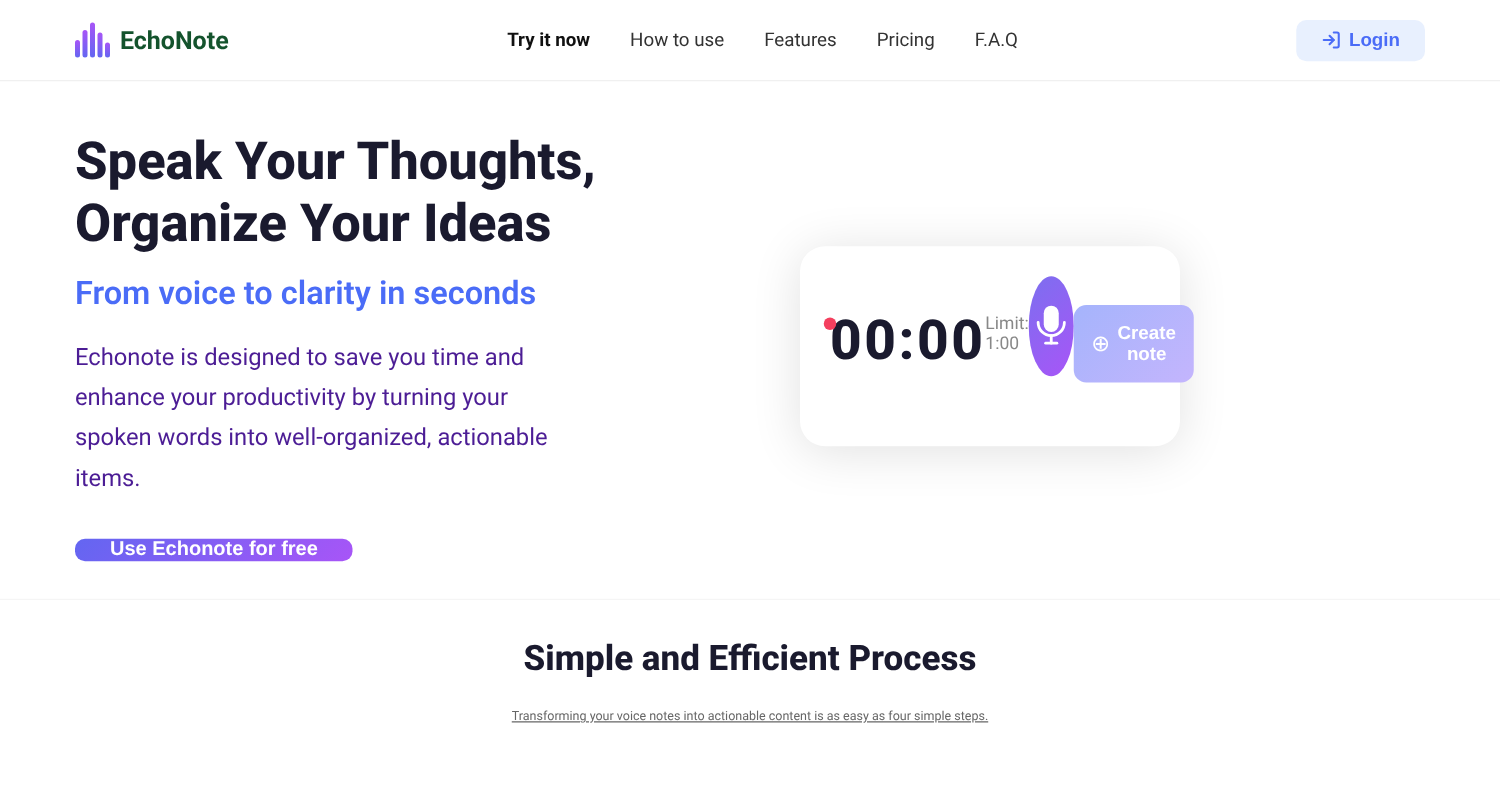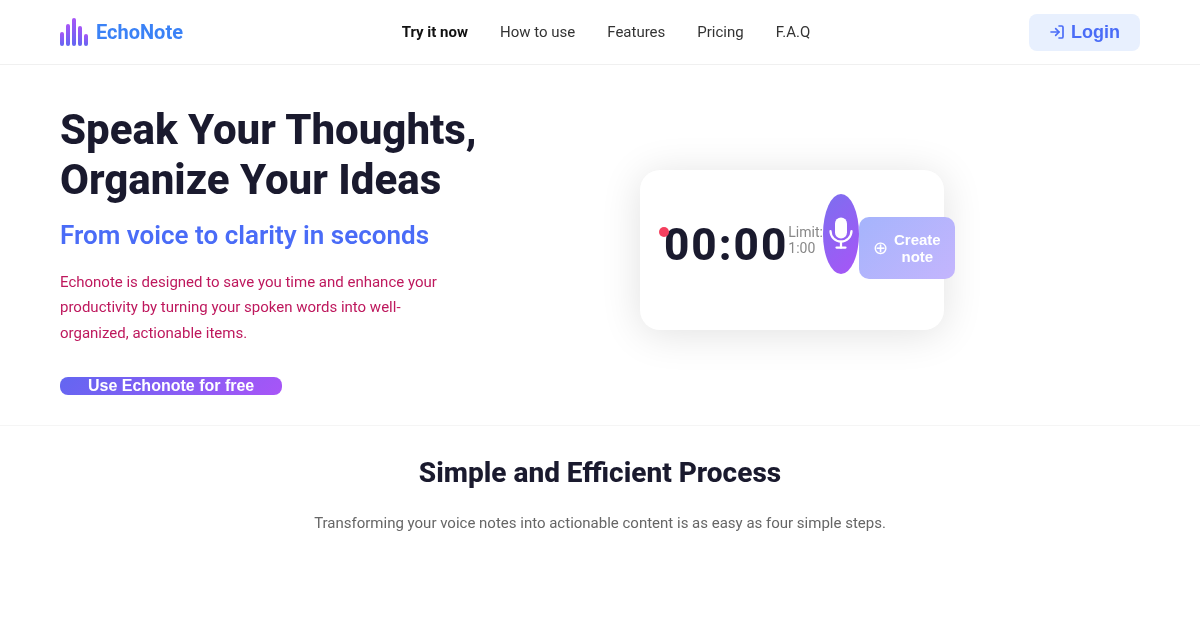--- a/index.html
+++ b/index.html
@@ -37,21 +37,21 @@
       background: linear-gradient(180deg, #a855f7, #6366f1);
     }
     .logo-bar:nth-child(1) { height: 14px; }
     .logo-bar:nth-child(2) { height: 22px; }
     .logo-bar:nth-child(3) { height: 28px; }
     .logo-bar:nth-child(4) { height: 20px; }
     .logo-bar:nth-child(5) { height: 12px; }
     .logo-text {
       font-size: 20px;
       font-weight: 700;
-      color: #3b82f6;
+      color: #14532d;
     }
     .nav-links {
       display: flex;
       align-items: center;
       gap: 32px;
     }
     .nav-link {
       font-size: 15px;
       color: #333;
       text-decoration: none;
@@ -63,21 +63,21 @@
     }
     .login-btn {
       display: flex;
       align-items: center;
       gap: 6px;
       padding: 8px 20px;
       background: #e8f0fe;
       border: none;
       border-radius: 8px;
       color: #4a6cf7;
-      font-size: 18px;
+      font-size: 15px;
       font-weight: 600;
       cursor: pointer;
     }
 
     
     .hero {
       display: flex;
       align-items: center;
       padding: 40px 60px 30px 60px;
       gap: 60px;
@@ -93,22 +93,22 @@
       line-height: 1.2;
       margin-bottom: 14px;
     }
     .hero-subtitle {
       font-size: 26px;
       font-weight: 600;
       color: #4a6cf7;
       margin-bottom: 20px;
     }
     .hero-desc {
-      font-size: 15px;
-      color: #be185d;
+      font-size: 19px;
+      color: #4c1d95;
       line-height: 1.7;
       max-width: 400px;
       margin-bottom: 30px;
     }
     .cta-btn {
       display: inline-block;
       padding: 0 28px;
       background: linear-gradient(135deg, #6366f1, #a855f7);
       color: #fff;
       font-size: 16px;
@@ -214,22 +214,23 @@
       padding: 30px 60px 10px;
       border-top: 1px solid #f5f5f5;
     }
     .bottom-title {
       font-size: 28px;
       font-weight: 800;
       color: #1a1a2e;
       margin-bottom: 25px;
     }
     .bottom-desc {
-      font-size: 15px;
+      font-size: 10px;
       color: #666;
+      text-decoration: underline;
     }
   </style>
 </head>
 <body>
 
 <nav class="navbar">
   <div class="logo-area">
     <div class="logo-icon">
       <div class="logo-bar"></div>
       <div class="logo-bar"></div>

